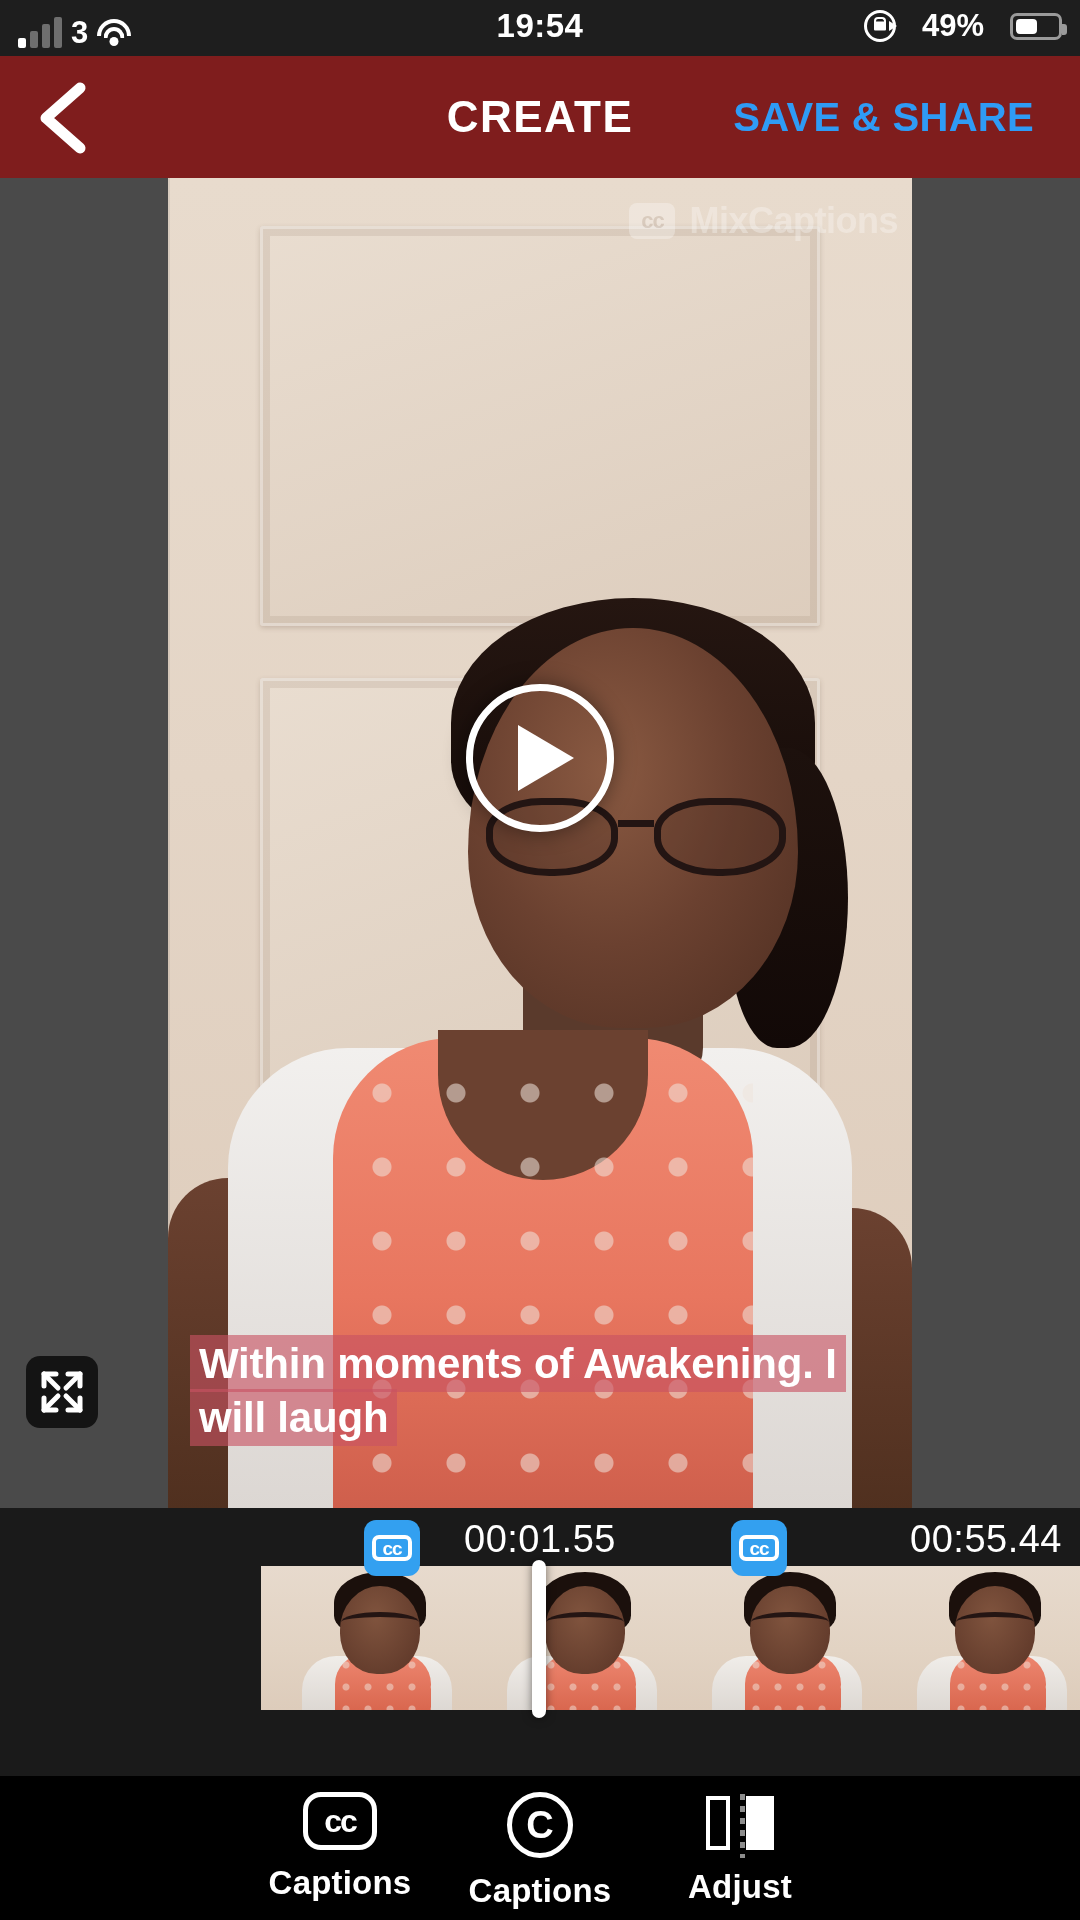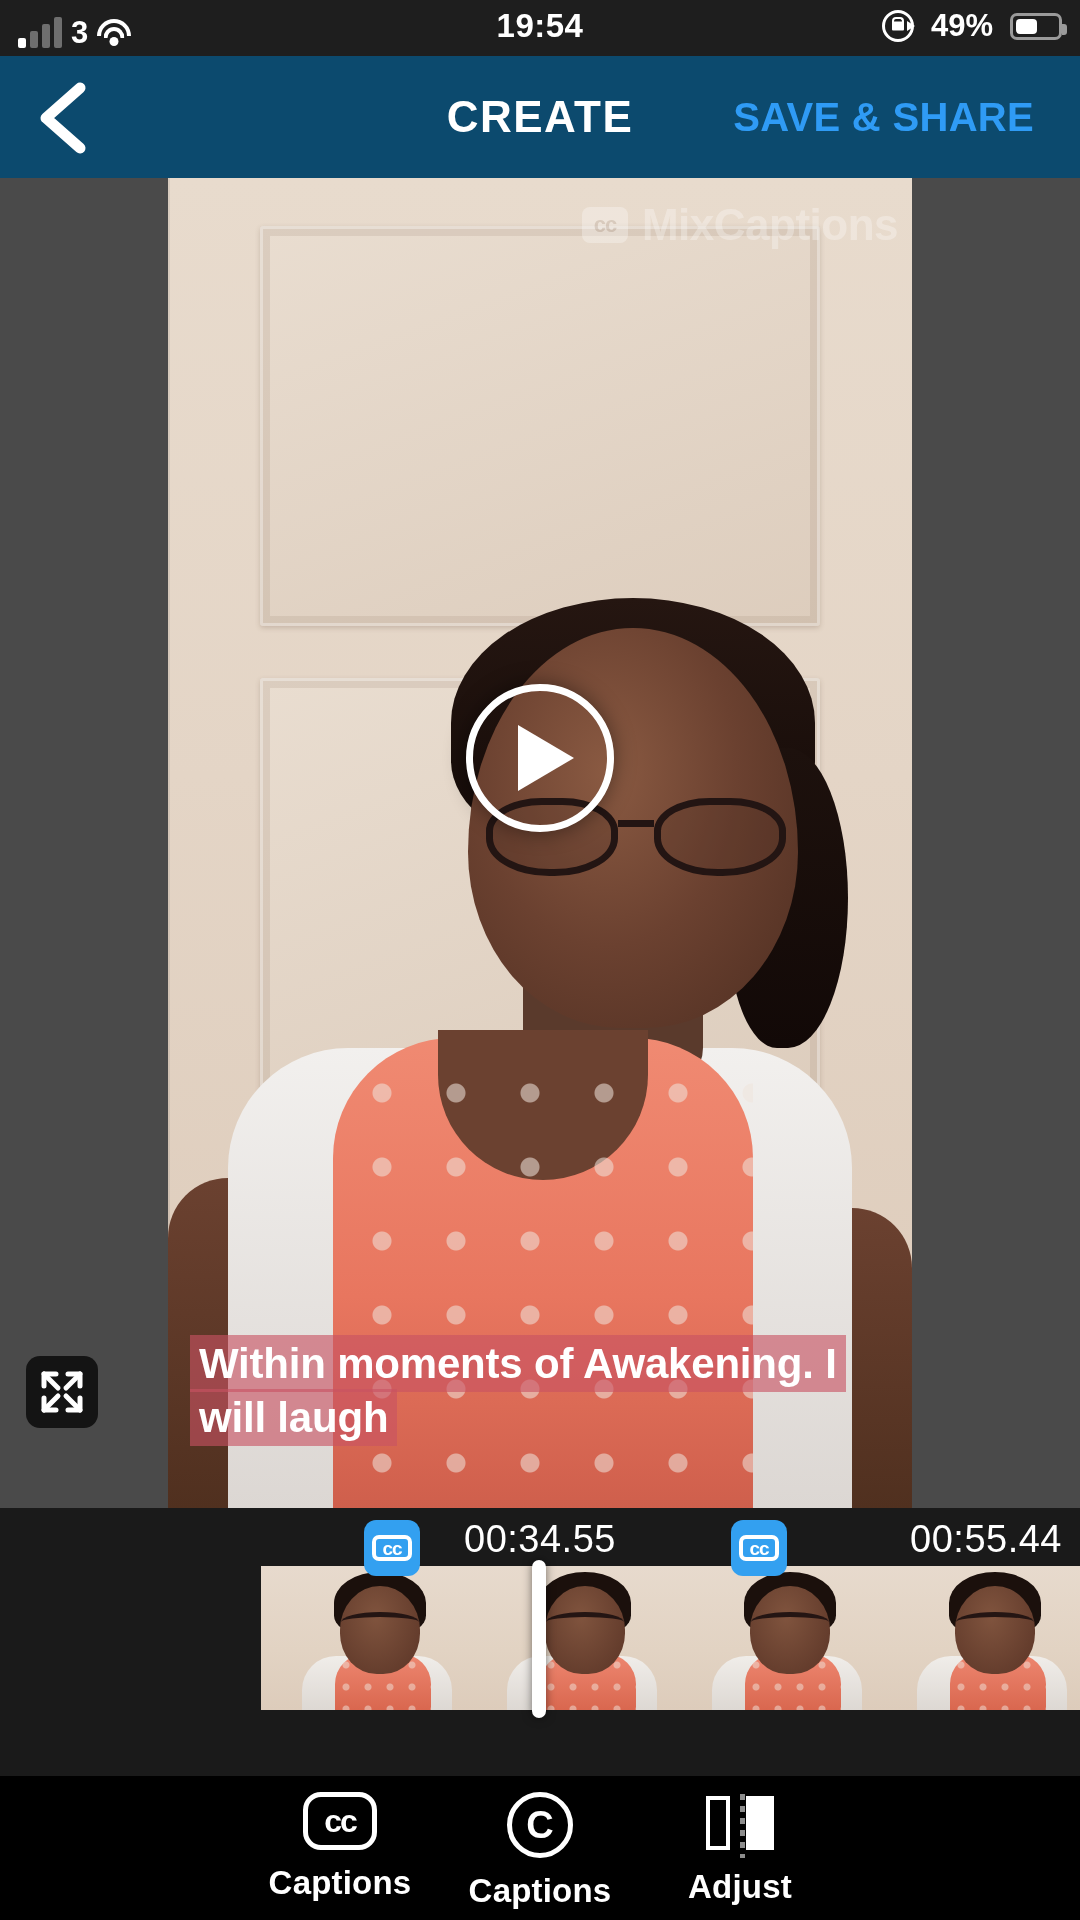--- a/index.html
+++ b/index.html
@@ -29,35 +29,35 @@
   .wifi span{ position:absolute; left:50%; transform:translateX(-50%); border:4px solid #fff; border-bottom:none;
               border-radius:50% 50% 0 0 / 100% 100% 0 0;}
   .wifi .w1{ width:34px; height:17px; top:1px;}
   .wifi .w2{ width:21px; height:11px; top:9px;}
   .wifi .w3{ width:9px; height:9px; top:19px; border:none; background:#fff; border-radius:50%; }
 
   .sb-time{
     position:absolute; left:0; top:7px; width:1080px; text-align:center;
     font-size:33px; font-weight:bold; letter-spacing:0.5px;
   }
-  .sb-right{ position:absolute; right:18px; top:8px; display:flex; align-items:center; gap:17px;}
+  .sb-right{ position:absolute; right:18px; top:8px; display:flex; align-items:center; gap:26px;}
   .rotlock{ position:relative; width:32px; height:32px; border:3px solid #fff; border-radius:50%;}
   .rotlock::before{ content:""; position:absolute; left:50%; top:50%; transform:translate(-50%,-50%);
       width:12px; height:9px; background:#fff; border-radius:1px;}
   .rotlock::after{ content:""; position:absolute; left:50%; top:4px; transform:translateX(-50%);
       width:8px; height:5px; border:2.5px solid #fff; border-bottom:none; border-radius:4px 4px 0 0;}
   .rotarrow{ position:absolute; right:-4px; top:8px; width:0;height:0;
       border-left:8px solid #fff; border-top:5px solid transparent; border-bottom:5px solid transparent;}
   .sb-batt-txt{ font-size:31px; font-weight:bold; letter-spacing:0;}
   .batt{ position:relative; width:52px; height:27px; border:3px solid #9a9a9a; border-radius:7px;}
   .batt .fill{ position:absolute; left:3px; top:3px; bottom:3px; width:45%; background:#fff; border-radius:4px;}
   .batt .tip{ position:absolute; right:-8px; top:8px; width:5px;height:11px;background:#9a9a9a;border-radius:0 3px 3px 0;}
 
   
-  .navbar{ position:absolute; left:0; top:56px; width:1080px; height:122px; background:#0c4a6e;}
+  .navbar{ position:absolute; left:0; top:56px; width:1080px; height:122px; background:#7f1d1d;}
   .nav-back{ position:absolute; left:22px; top:22px; width:88px; height:80px; }
   .nav-back svg{ display:block; }
   .nav-title{
     position:absolute; left:0; top:0; width:1080px; height:122px;
     display:flex; align-items:center; justify-content:center;
     color:#fff; font-size:44px; font-weight:bold; letter-spacing:1.5px;
   }
   .nav-save{
     position:absolute; right:46px; top:0; height:122px; display:flex; align-items:center;
     color:#2f9bf5; font-size:40px; font-weight:bold; letter-spacing:0.3px;
@@ -114,21 +114,21 @@
      background:linear-gradient(180deg,#6b4130,#50301f); border-radius:60px 30px 0 0;}
   .armR{ position:absolute; right:0px; bottom:0; width:140px; height:300px;
      background:linear-gradient(180deg,#6b4130,#50301f); border-radius:30px 60px 0 0;}
 
   .watermark{
     position:absolute; right:14px; top:22px; display:flex; align-items:center; gap:14px;
     opacity:0.30; color:#fff;
   }
   .wm-badge{ width:46px; height:36px; border-radius:8px; background:#fff; color:#b9a89c;
      display:flex; align-items:center; justify-content:center; font-size:22px; font-weight:bold; letter-spacing:-1px;}
-  .wm-text{ font-size:44px; font-weight:bold; letter-spacing:-0.5px; color:#fff;}
+  .wm-text{ font-size:36px; font-weight:bold; letter-spacing:-0.5px; color:#fff;}
 
   .playbtn{
     position:absolute; left:50%; top:506px; transform:translateX(-50%);
     width:148px; height:148px; border:7px solid #fff; border-radius:50%;
     display:flex; align-items:center; justify-content:center;
     box-shadow:0 0 22px rgba(0,0,0,0.45);
   }
   .playbtn .tri{ width:0; height:0; margin-left:12px;
     border-left:56px solid #fff; border-top:33px solid transparent; border-bottom:33px solid transparent;}
 
@@ -295,21 +295,21 @@
             <line x1="5" y1="41" x2="19" y2="27"></line>
           <polyline points="29,41 41,41 41,29"></polyline>
             <line x1="41" y1="41" x2="27" y2="27"></line>
         </g>
       </svg>
     </div>
   </div>
 
   <div class="timeline">
     <div class="tl-times">
-      <div class="tl-cur">00:34.55</div>
+      <div class="tl-cur">00:01.55</div>
       <div class="tl-total">00:55.44</div>
     </div>
 
     <div class="filmstrip">
       <div class="frame">
         <div class="sc"></div>
           <div class="fshirt"></div>
           <div class="ftank"></div>
           <div class="fdots"></div>
         <div class="fhair"></div>

